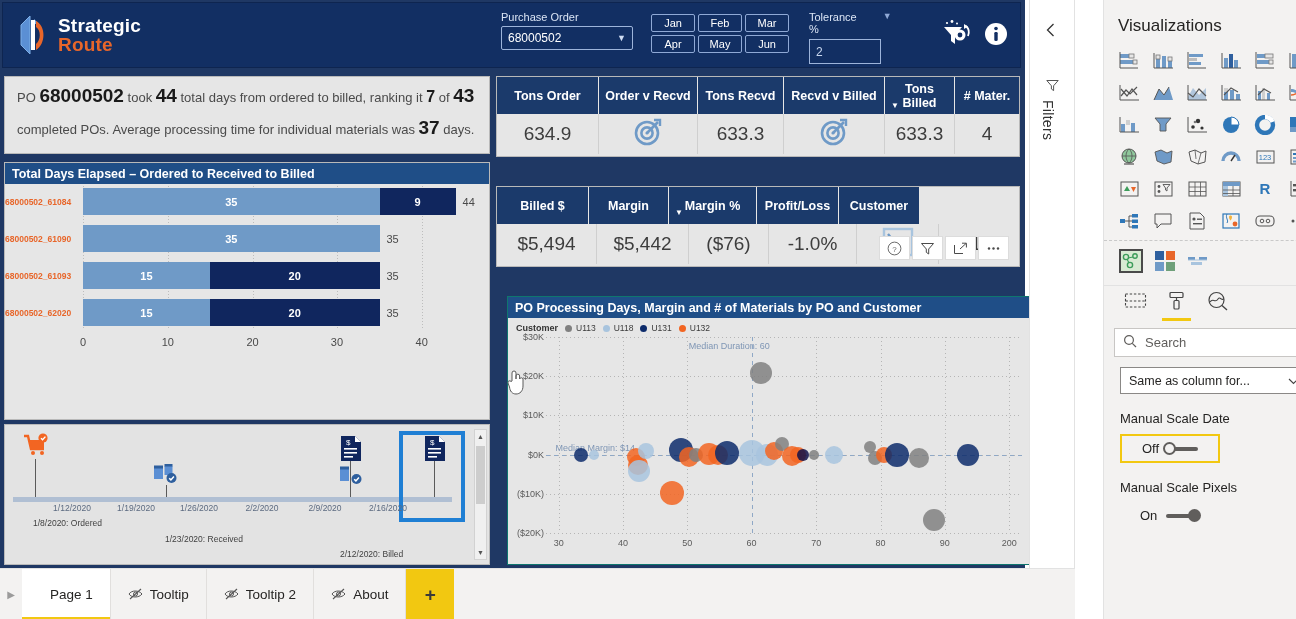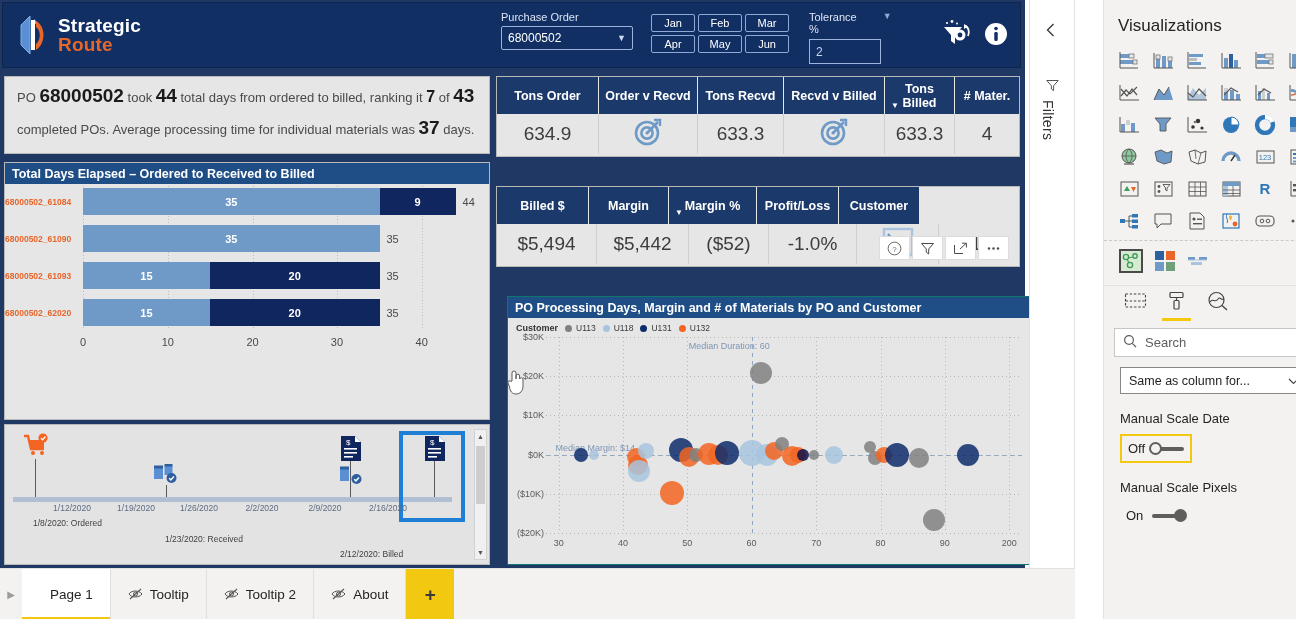--- a/index.html
+++ b/index.html
@@ -207,21 +207,21 @@
   .srch {
     margin:7px 10px 0 10px; height:29px; background:#ffffff; border:1px solid #c8c6c4;
     display:flex; align-items:center; gap:8px; padding:0 8px; color:#605e5c; font-size:13px;
   }
   .fmt-body { padding:10px 16px 0 16px; }
   .sel-box {
     height:27px; background:#ffffff; border:1px solid #8a8886; display:flex; align-items:center;
     justify-content:space-between; padding:9px 8px; font-size:12.5px; color:#252423; cursor:pointer;
   }
   .fmt-lbl { font-size:13px; color:#252423; margin:17px 0 8px 0; }
-  .tgl-wrap { display:inline-flex; align-items:center; gap:9px; padding:5px 6px; }
+  .tgl-wrap { display:inline-flex; align-items:center; gap:9px; padding:5px 20px; }
   .tgl-wrap.focused { border:2px solid #f2c811; }
   .tgl-txt { font-size:13px; color:#252423; }
   .track { width:30px; height:4px; background:#605e5c; position:relative; border-radius:2px; }
   .knob-off { position:absolute; left:-5px; top:-5px; width:13px; height:13px; border:2px solid #605e5c;
               border-radius:50%; background:#f3f2f1; }
   .knob-on { position:absolute; right:-5px; top:-5px; width:13px; height:13px;
              border-radius:50%; background:#605e5c; }
   .viz-scroll { position:absolute; right:1px; top:352px; width:4px; height:150px; background:#c8c6c4; }
 
   
@@ -532,21 +532,21 @@
         <div class="c" style="width:88px">
           <span class="sortcaret" style="left:6px;bottom:7px">▼</span>
           <span>Margin %</span>
         </div>
         <div class="c" style="width:82px">Profit/Loss</div>
         <div class="c" style="width:80px">Customer</div>
       </div>
       <div class="kpi-body">
         <div class="c" style="width:100px">$5,494</div>
         <div class="c" style="width:92px">$5,442</div>
-        <div class="c" style="width:80px">($52)</div>
+        <div class="c" style="width:80px">($76)</div>
         <div class="c" style="width:88px">-1.0%</div>
         <div class="c" style="width:82px">
           <span>
             <svg width="34" height="32" viewBox="0 0 34 32">
               <rect x="3" y="3" width="28" height="26" fill="none" stroke="#a8c4de" stroke-width="2.4"></rect>
               <path d="M7 8 L15 18 L20 14 L27 22" fill="none" stroke="#6f9ac7" stroke-width="2.4"></path>
               <path d="M27 16 L27 23 L20.5 23" fill="none" stroke="#6f9ac7" stroke-width="2.4"></path>
             </svg>
           </span>
         </div>

